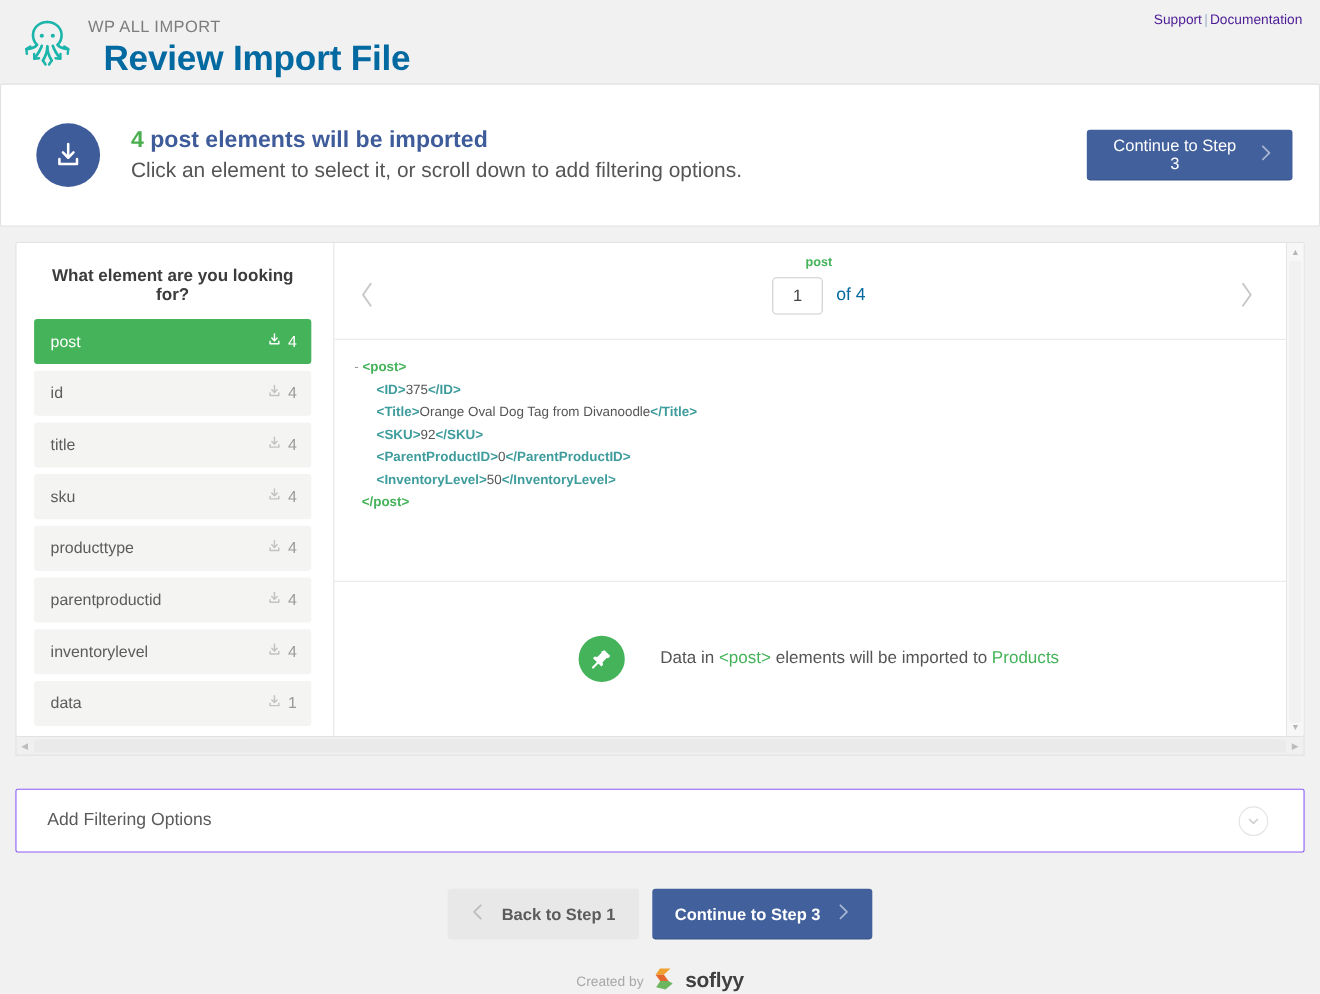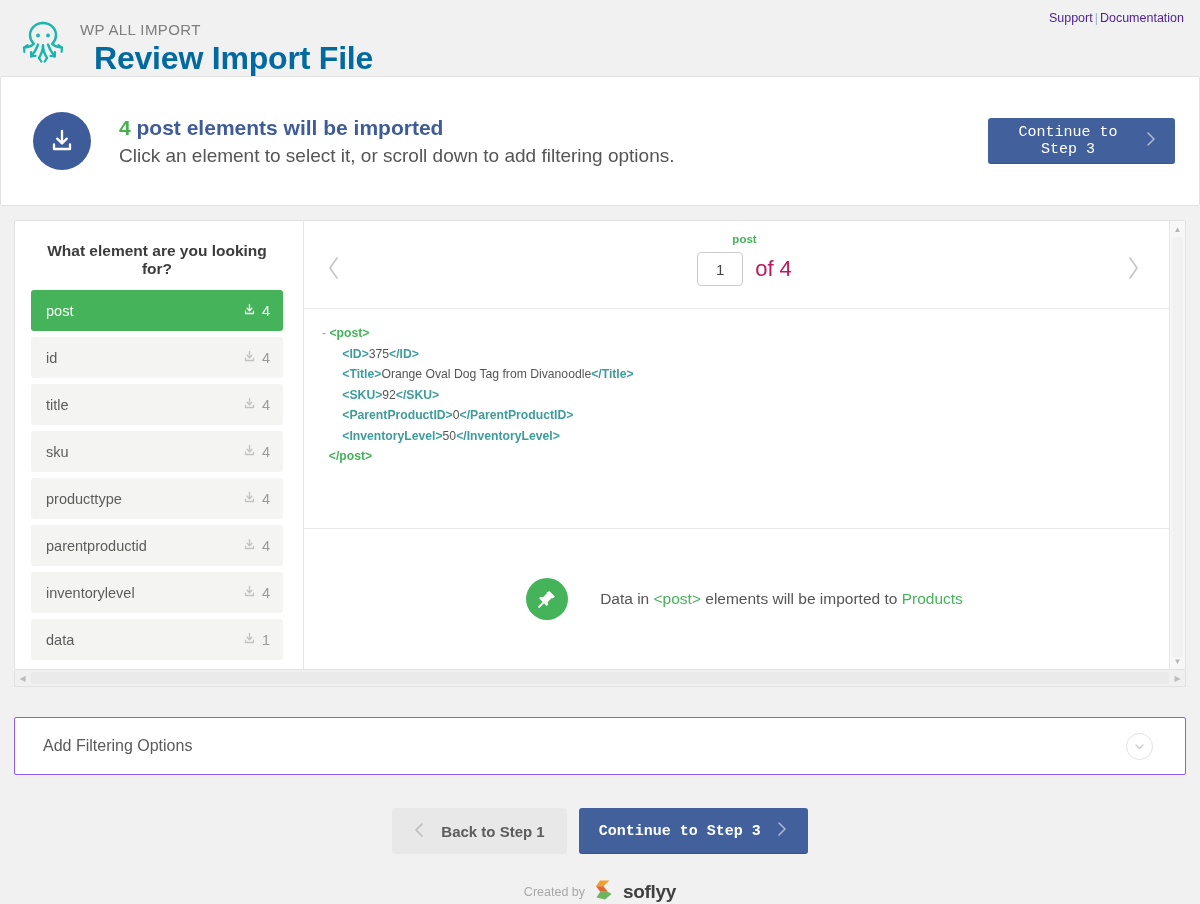--- a/index.html
+++ b/index.html
@@ -12,21 +12,21 @@
     -webkit-font-smoothing: antialiased;
     overflow: hidden;
   }
 
   
   .page-header {
     position: relative;
     height: 76px;
     padding: 8px 14px 0 14px;
     display: flex;
-    align-items: flex-end;
+    align-items: center;
   }
   .logo-wrap { width: 62px; height: 62px; flex: 0 0 62px; padding-top: 2px; }
   .title-block { padding-left: 4px; padding-top: 3px; }
   .kicker {
     font-size: 15px;
     letter-spacing: .4px;
     color: #7d7d7d;
     font-weight: 400;
     line-height: 17px;
   }
@@ -89,21 +89,20 @@
     align-items: center;
     justify-content: center;
   }
   .btn-primary {
     background: #41609c;
     color: #fff;
     font-size: 15px;
     padding: 0 18px;
     height: 46px;
     box-shadow: inset 0 -1px 0 rgba(0,0,0,.12);
-    font-family: Liberation Mono, monospace;
   }
   .btn-primary .chev { margin-left: 16px; opacity: .55; }
   .btn-primary.top { width: 187px; }
 
   
   .body-area {
     margin: 14px 14px 0 14px;
     background: #fff;
     border: 1px solid #e2e2e2;
     border-radius: 2px;
@@ -188,21 +187,21 @@
     width: 46px;
     height: 34px;
     border: 1px solid #ccc;
     border-radius: 4px;
     text-align: center;
     font-size: 15px;
     color: #444;
     font-family: inherit;
     background: #fff;
   }
-  .pager-of { font-size: 22px; color: #be185d; }
+  .pager-of { font-size: 16px; color: #0369a1; }
   .chev-nav {
     color: #c8c8c8;
     cursor: pointer;
     user-select: none;
     position: absolute;
     top: 34px;
   }
   .chev-nav.prev { left: 22px; }
   .chev-nav.next { right: 44px; }
 

